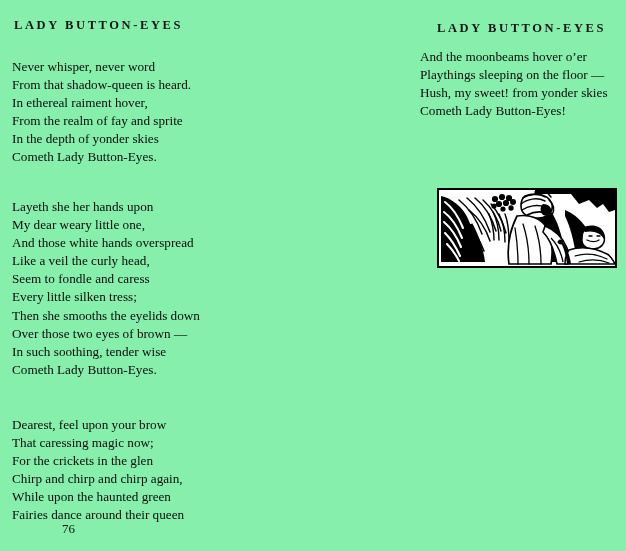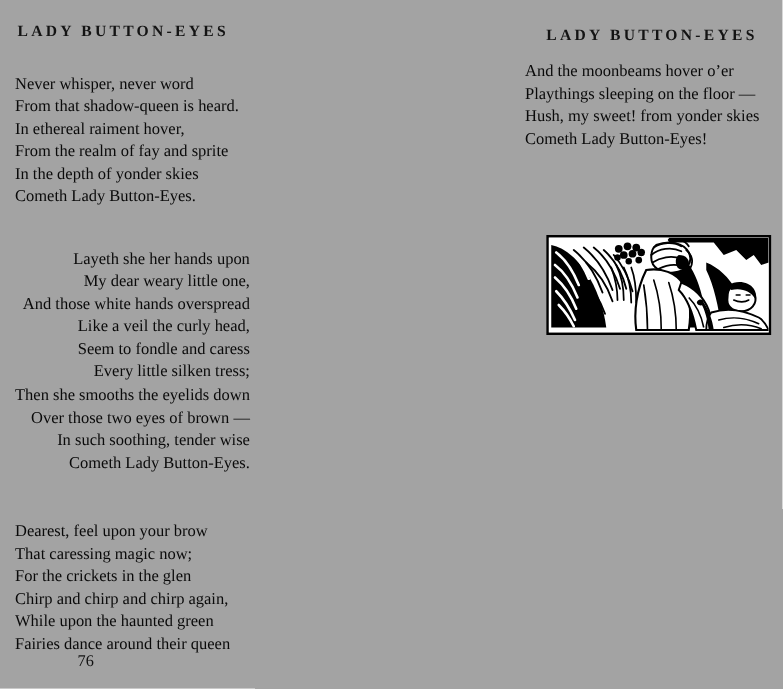--- a/index.html
+++ b/index.html
@@ -9,21 +9,21 @@
     background: #ffffff;
   }
   body {
     font-family: "Liberation Serif", "DejaVu Serif", serif;
     color: #000000;
   }
   #page {
     position: relative;
     width: 626px;
     height: 551px;
-    background: #a3a3a3;
+    background: #86efac;
     overflow: hidden;
   }
 
   
   .running-head {
     position: absolute;
     font-family: "Liberation Serif", "DejaVu Serif", serif;
     font-size: 12.5px;
     font-weight: bold;
     letter-spacing: 2.6px;
@@ -41,21 +41,21 @@
     color: #0a0a0a;
     white-space: nowrap;
   }
   .stanza .line {
     display: block;
     white-space: pre;
   }
 
   
   #stanza-1 { left: 12px; top: 58px; }
-  #stanza-2 { left: 12px; top: 198px; text-align: right; }
+  #stanza-2 { left: 12px; top: 198px; }
   #stanza-3 { left: 12px; top: 416px; }
 
   
   #stanza-4 { left: 420px; top: 48px; }
 
   
   #folio {
     position: absolute;
     left: 62px;
     top: 521px;

